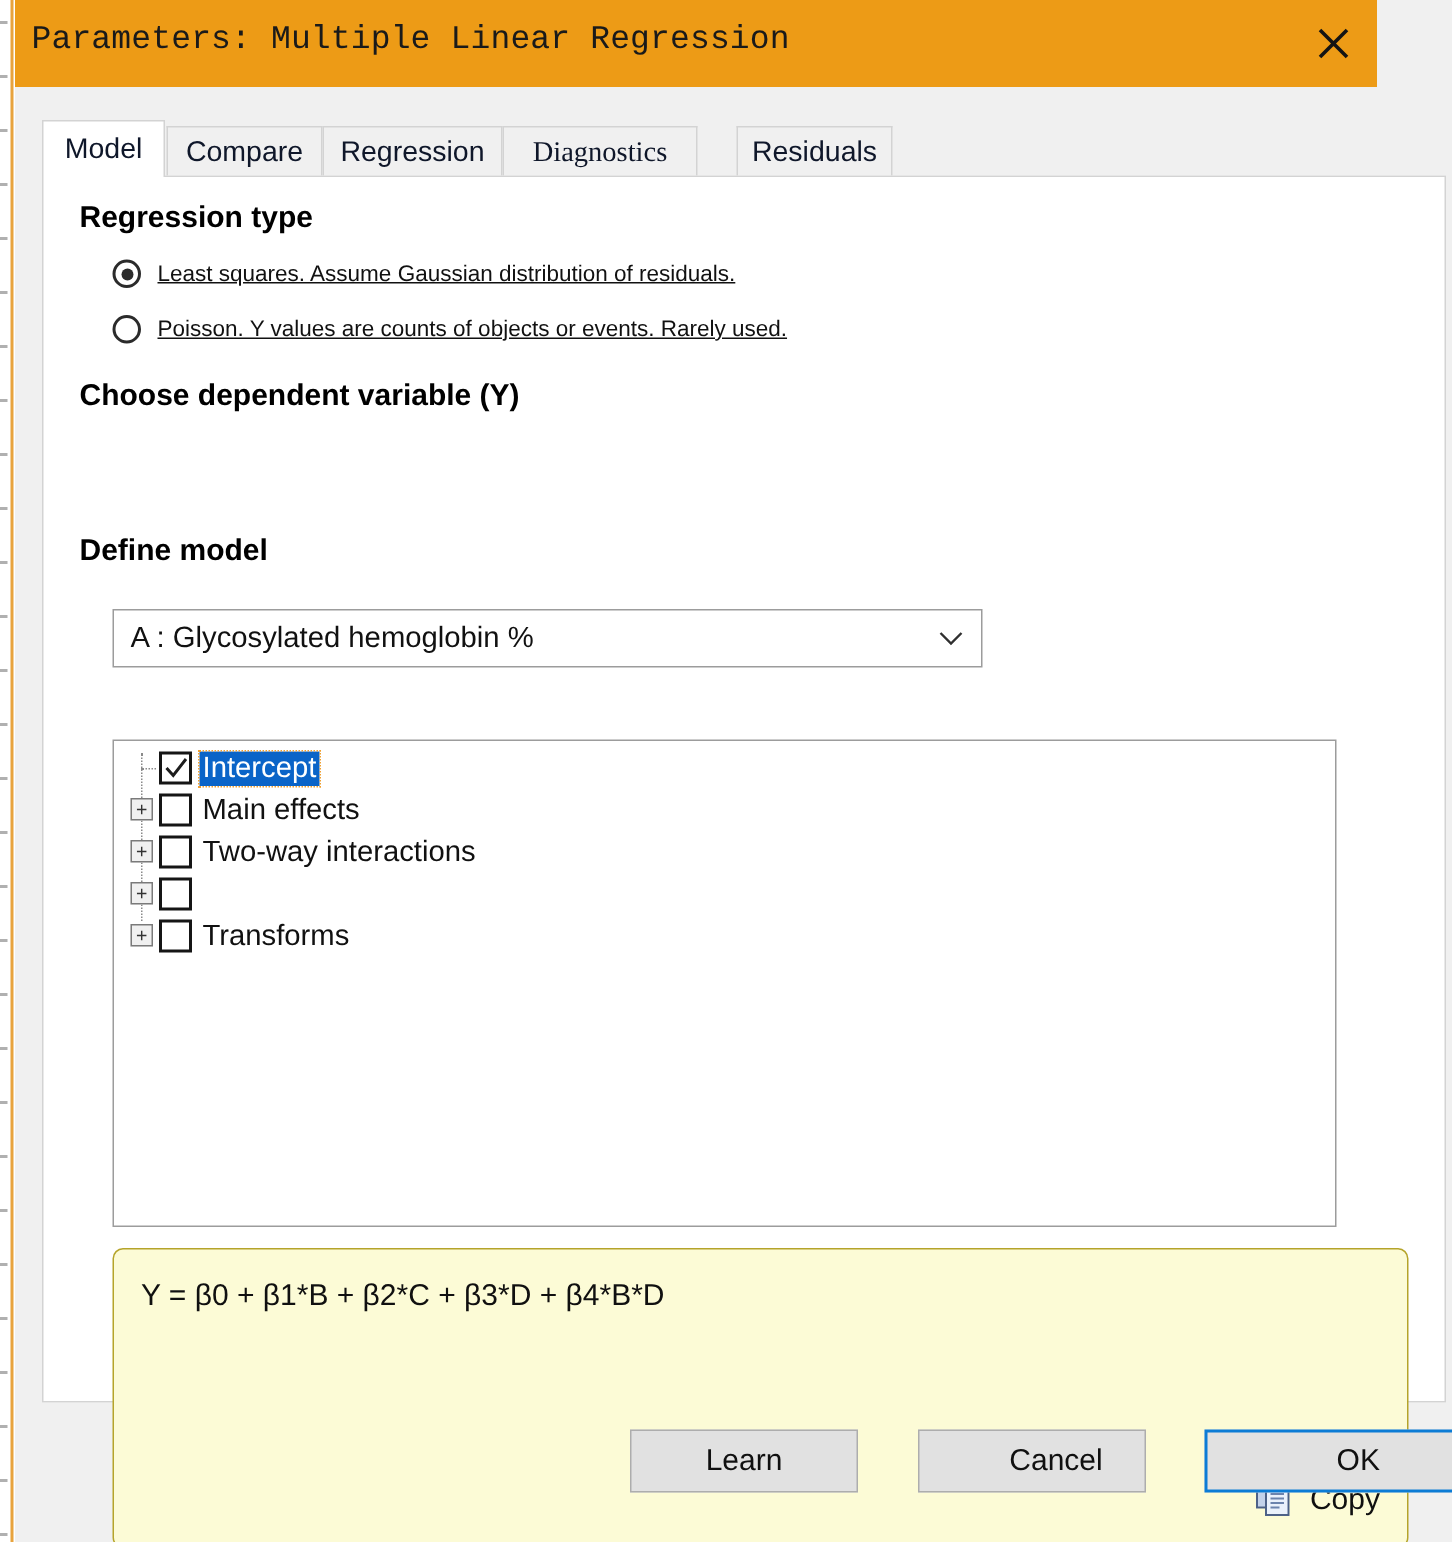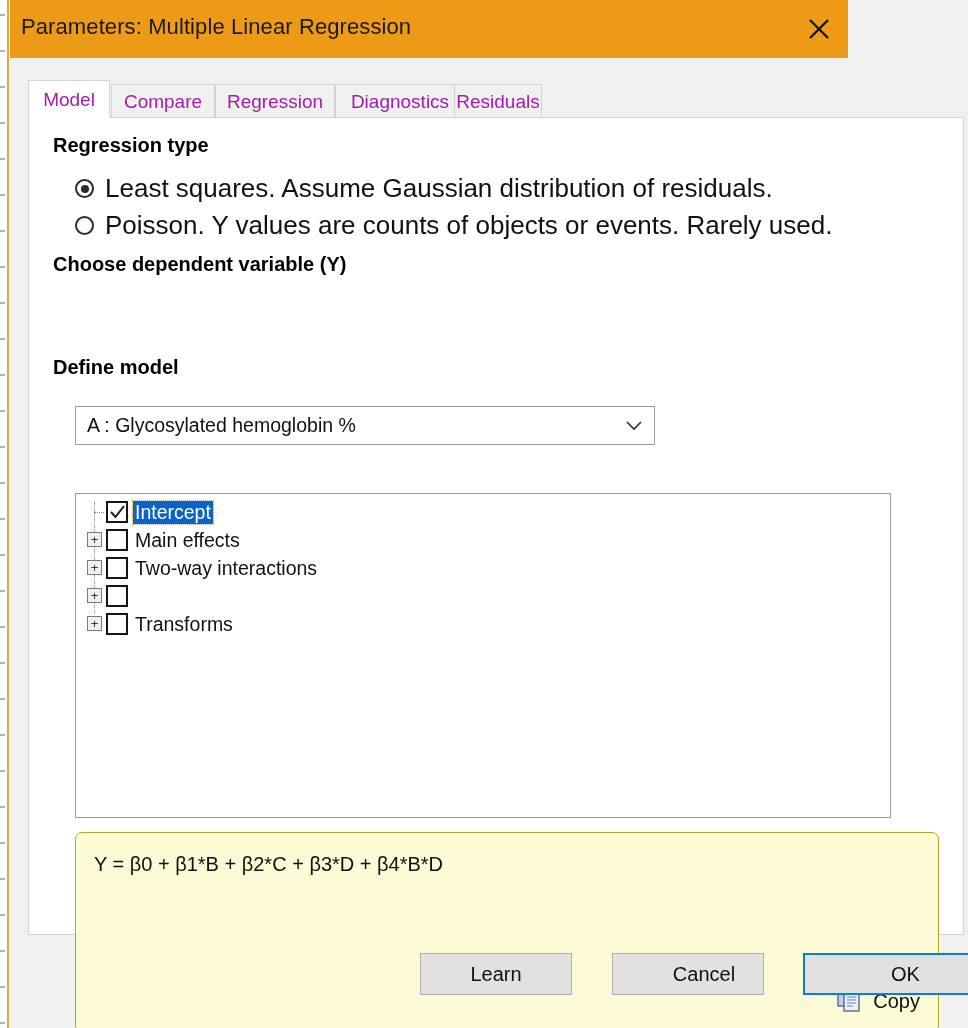--- a/index.html
+++ b/index.html
@@ -41,22 +41,23 @@
     left: 10px; top: 0;
     width: 958px; height: 1028px;
     background: #f0f0f0;
     box-sizing: border-box;
   }
 
   
   #titlebar {
     position: absolute;
     left: 0; top: 0;
-    width: 838px; height: 58px;
+    width: 908px; height: 58px;
     background: #ed9b16;
+    font-family: Liberation Mono, monospace;
   }
   #title-text {
     position: absolute;
     left: 11px; top: 14px;
     font-size: 22px;
     color: #1a1a1a;
     white-space: nowrap;
     letter-spacing: 0.1px;
   }
   #close-button {
@@ -81,21 +82,21 @@
     top: 4px;
     height: 34px;
     box-sizing: border-box;
     border: 1px solid #d3d3d3;
     border-bottom: none;
     background: #f0f0f0;
     display: flex;
     align-items: center;
     justify-content: center;
     font-size: 19px;
-    color: #a21caf;
+    color: #0f172a;
     cursor: pointer;
     white-space: nowrap;
   }
   .tab.active {
     top: 0;
     height: 38px;
     background: #ffffff;
     border-color: #d3d3d3;
     z-index: 3;
   }
@@ -138,22 +139,23 @@
   .radio-outer.checked::after {
     content: "";
     position: absolute;
     left: 3.5px; top: 3.5px;
     width: 8px; height: 8px;
     border-radius: 50%;
     background: #2b2b2b;
   }
   .radio-label {
     margin-left: 11px;
-    font-size: 26px;
+    font-size: 15px;
     color: #111111;
+    text-decoration: underline;
   }
 
   
   #combo {
     position: absolute;
     left: 46px; top: 288px;
     width: 580px; height: 39px;
     background: #ffffff;
     border: 1px solid #9c9c9c;
     box-sizing: border-box;
@@ -340,22 +342,22 @@
       <svg width="28" height="28" viewBox="0 0 28 28" aria-hidden="true">
         <path d="M5 5 L23 23 M23 5 L5 23" stroke="#141414" stroke-width="2.4" fill="none"></path>
       </svg>
     </div>
   </div>
 
   <div id="tabstrip">
     <div class="tab active" style="left:0px;width:82px;">Model</div>
     <div class="tab" style="left:83px;width:104px;">Compare</div>
     <div class="tab" style="left:187px;width:120px;">Regression</div>
-    <div class="tab" style="left:307px;width:130px;">Diagnostics</div>
-    <div class="tab" style="left:426px;width:88px;">Residuals</div>
+    <div class="tab" style="left:307px;width:130px;font-family:Liberation Serif, serif;">Diagnostics</div>
+    <div class="tab" style="left:463px;width:104px;">Residuals</div>
   </div>
 
   <div id="panel">
 
     <div class="section-heading" style="left:24px;top:16px;">Regression type</div>
 
     <div class="radio-row" style="left:46px;top:55px;">
       <span class="radio-outer checked"></span>
       <span class="radio-label">Least squares. Assume Gaussian distribution of residuals.</span>
     </div>

